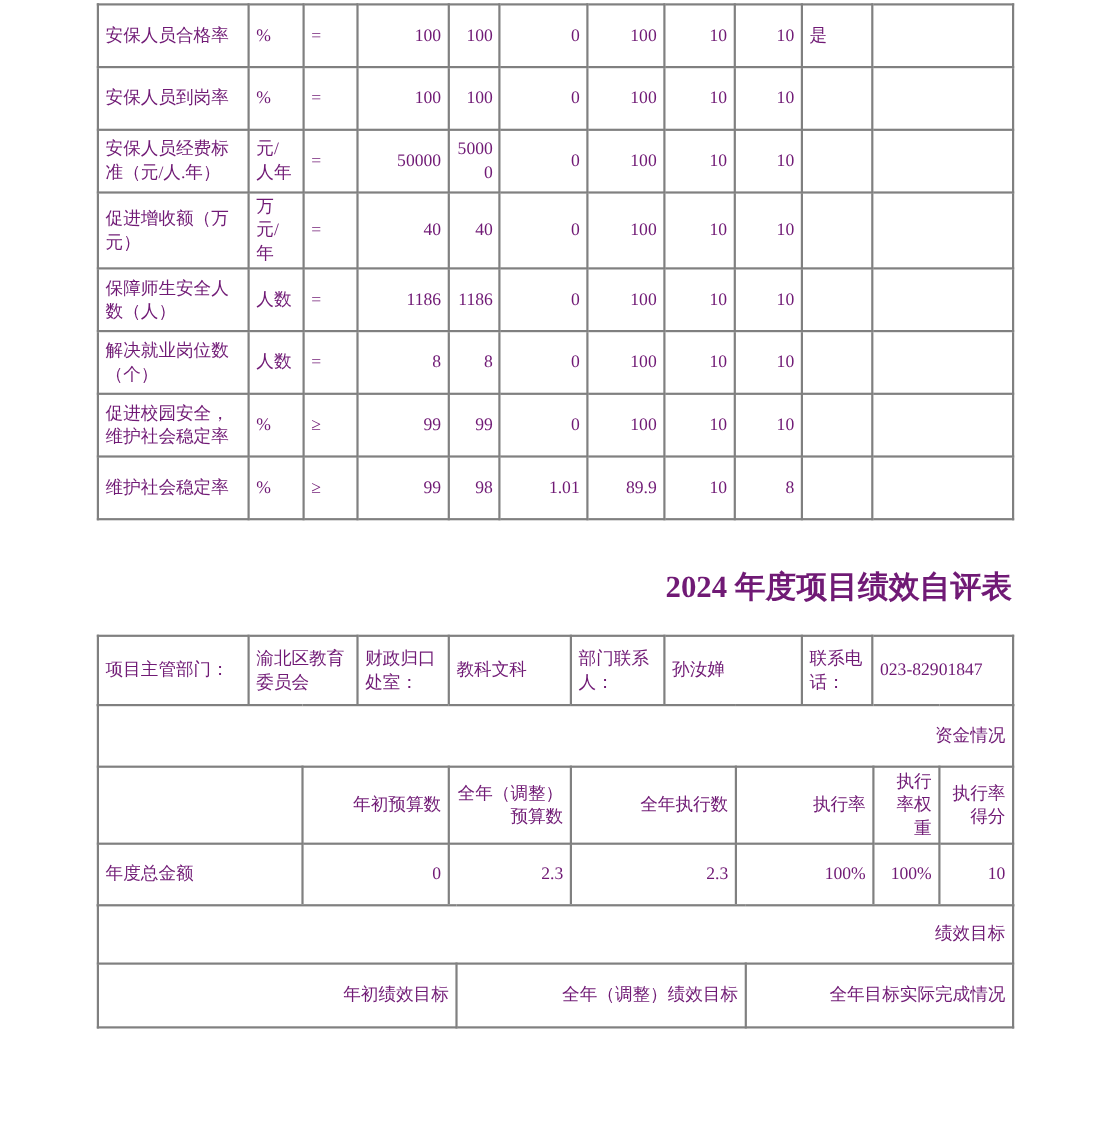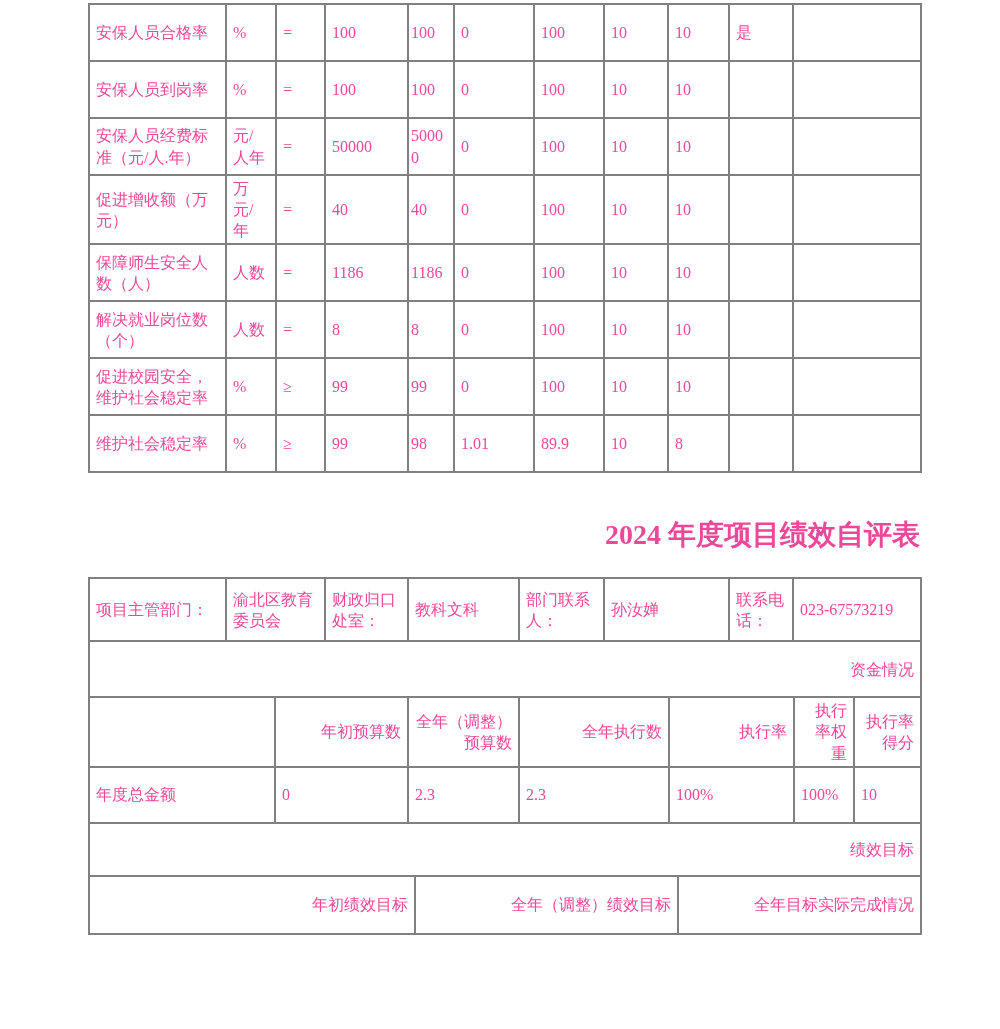--- a/index.html
+++ b/index.html
@@ -4,35 +4,35 @@
 <style>
   html, body { margin: 0; padding: 0; background: #ffffff; }
   .page {
     position: relative;
     width: 1000px;
     height: 1029px;
     overflow: hidden;
     background: #ffffff;
     font-family: "Liberation Serif", "DejaVu Serif", serif;
     font-size: 16px;
-    color: #ec4899;
+    color: #701a75;
   }
   .content { margin-left: 88px; padding-top: 3px; width: 832px; }
 
   table { border-collapse: collapse; table-layout: fixed; width: 832px; background: #fff; }
   td {
     border: 2px solid #808080;
     vertical-align: middle;
     padding: 2px 6px;
     line-height: 1.32;
     word-break: break-all;
     overflow: hidden;
   }
   .l { text-align: left; }
-  .r { text-align: left; }
+  .r { text-align: right; }
   .c { text-align: right; }
 
   
   #indicator-table td { height: 51px; }
   #indicator-table td:nth-child(5) { padding-left: 2px; padding-right: 5px; }
 
   
   .title {
     width: 832px;
     text-align: right;
@@ -195,21 +195,21 @@
       </colgroup>
       <tbody id="info-body">
           <tr>
             <td class="l">项目主管部门：</td>
             <td class="l">渝北区教育委员会</td>
             <td class="l">财政归口处室：</td>
             <td class="l">教科文科</td>
             <td class="l">部门联系人：</td>
             <td class="l">孙汝婵</td>
             <td class="l">联系电话：</td>
-            <td class="l">023-67573219</td>
+            <td class="l">023-82901847</td>
           </tr>
         </tbody>
     </table>
 
     <table id="funds-table">
       <colgroup>
         <col style="width:186px">
           <col style="width:133px">
           <col style="width:111px">
         <col style="width:150px">

